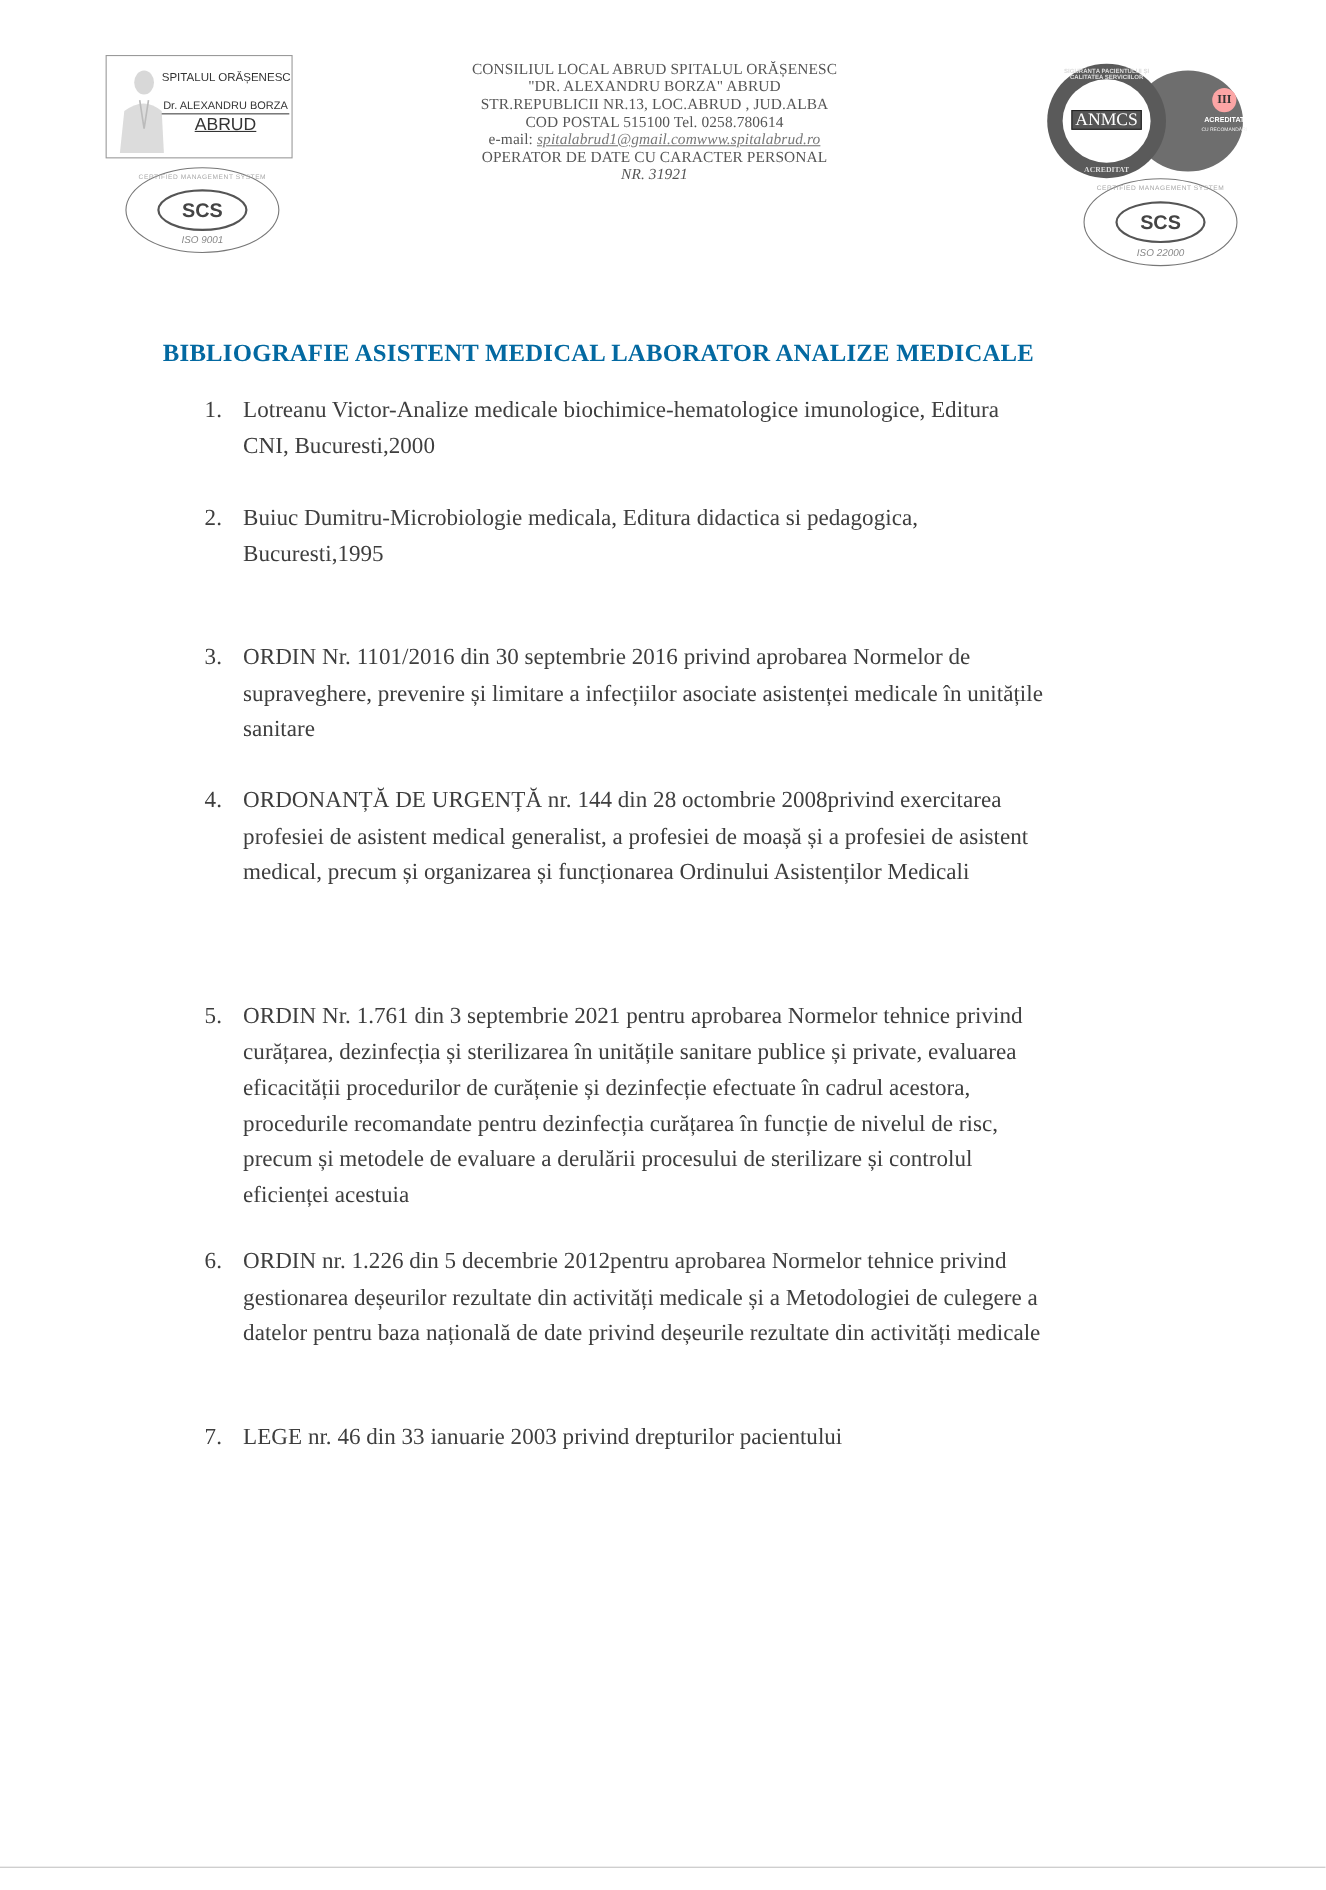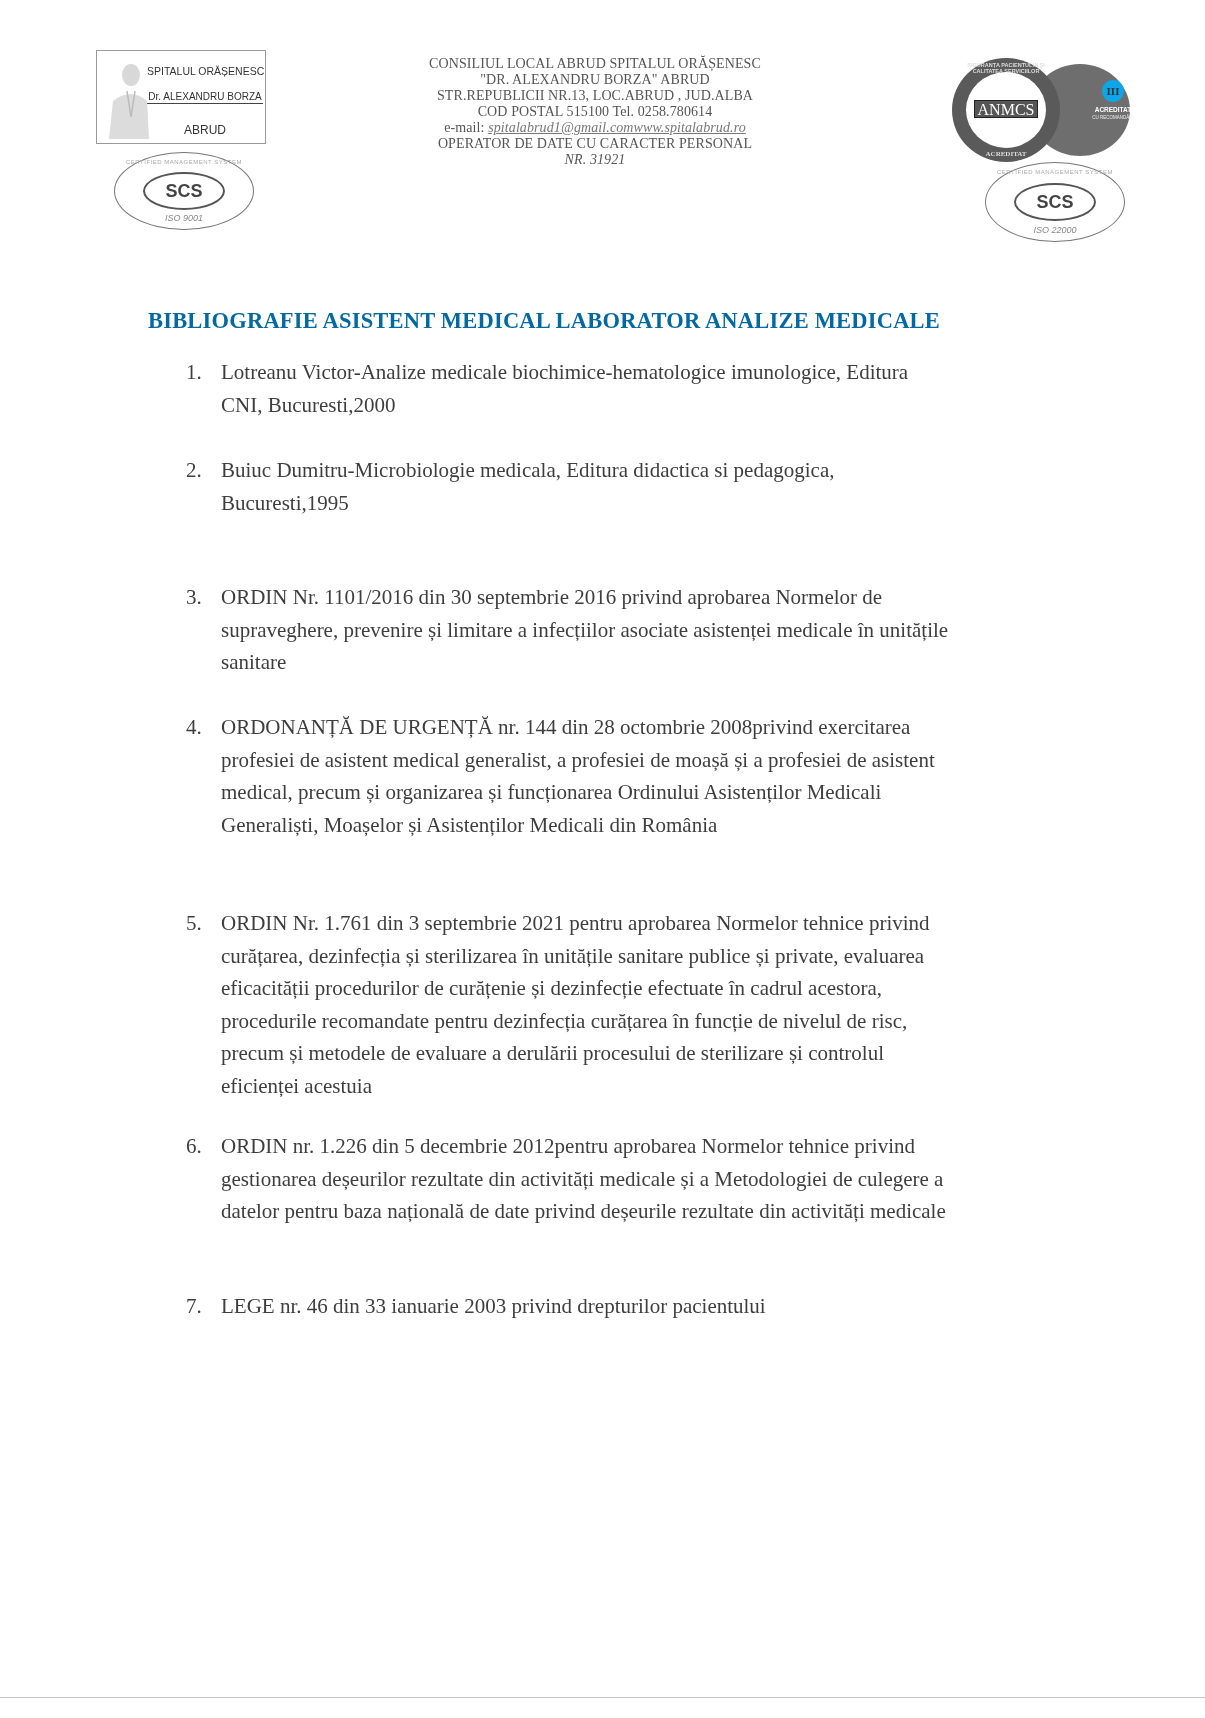--- a/index.html
+++ b/index.html
@@ -38,21 +38,21 @@
       left: 50px;
       right: 2px;
       font-family: "Liberation Sans", sans-serif;
       font-size: 10.5px;
       color: #333;
       text-align: center;
       white-space: nowrap;
     }
     .logo-line.l1 { top: 14px; }
     .logo-line.l2 { top: 40px; border-bottom: 1px solid #444; padding-bottom: 1px; font-size: 10px; }
-    .logo-line.l3 { top: 72px; font-size: 12px; }
+    .logo-line.l3 { top: 54px; font-size: 16px; text-decoration: underline; }
 
     .seal {
       position: absolute;
       border-radius: 50%;
       border: 1.5px solid #777;
       box-sizing: border-box;
       background: #fff;
     }
     .seal-inner {
       position: absolute;
@@ -159,21 +159,21 @@
     }
     .anmcs-ring-text.top { top: 4px; }
     .anmcs-ring-text.bottom { bottom: 4px; font-family: "Liberation Serif", serif; font-size: 7px; }
     .anmcs-level {
       position: absolute;
       left: 150px;
       top: 22px;
       width: 22px;
       height: 22px;
       border-radius: 50%;
-      background: #0ea5e9;
+      background: #fca5a5;
       color: #333;
       font-family: "Liberation Serif", serif;
       font-weight: bold;
       font-size: 11px;
       text-align: center;
       line-height: 22px;
     }
     .anmcs-acreditat {
       position: absolute;
       left: 138px;
@@ -338,21 +338,20 @@
     <span>sanitare</span>
   </span>
 </div>
 
 <div class="bib-item" style="top:711px;">
   <span class="bib-num">4.</span>
   <span class="bib-text">
     <span>ORDONANȚĂ DE URGENȚĂ nr. 144 din 28 octombrie 2008privind exercitarea</span>
     <span>profesiei de asistent medical generalist, a profesiei de moașă și a profesiei de asistent</span>
     <span>medical, precum și organizarea și funcționarea Ordinului Asistenților Medicali</span>
-    <span>Generaliști, Moașelor și Asistenților Medicali din România</span>
   </span>
 </div>
 
 <div class="bib-item" style="top:907px;">
   <span class="bib-num">5.</span>
   <span class="bib-text">
     <span>ORDIN Nr. 1.761 din 3 septembrie 2021 pentru aprobarea Normelor tehnice privind</span>
     <span>curățarea, dezinfecția și sterilizarea în unitățile sanitare publice și private, evaluarea</span>
     <span>eficacității procedurilor de curățenie și dezinfecție efectuate în cadrul acestora,</span>
     <span>procedurile recomandate pentru dezinfecția curățarea în funcție de nivelul de risc,</span>

